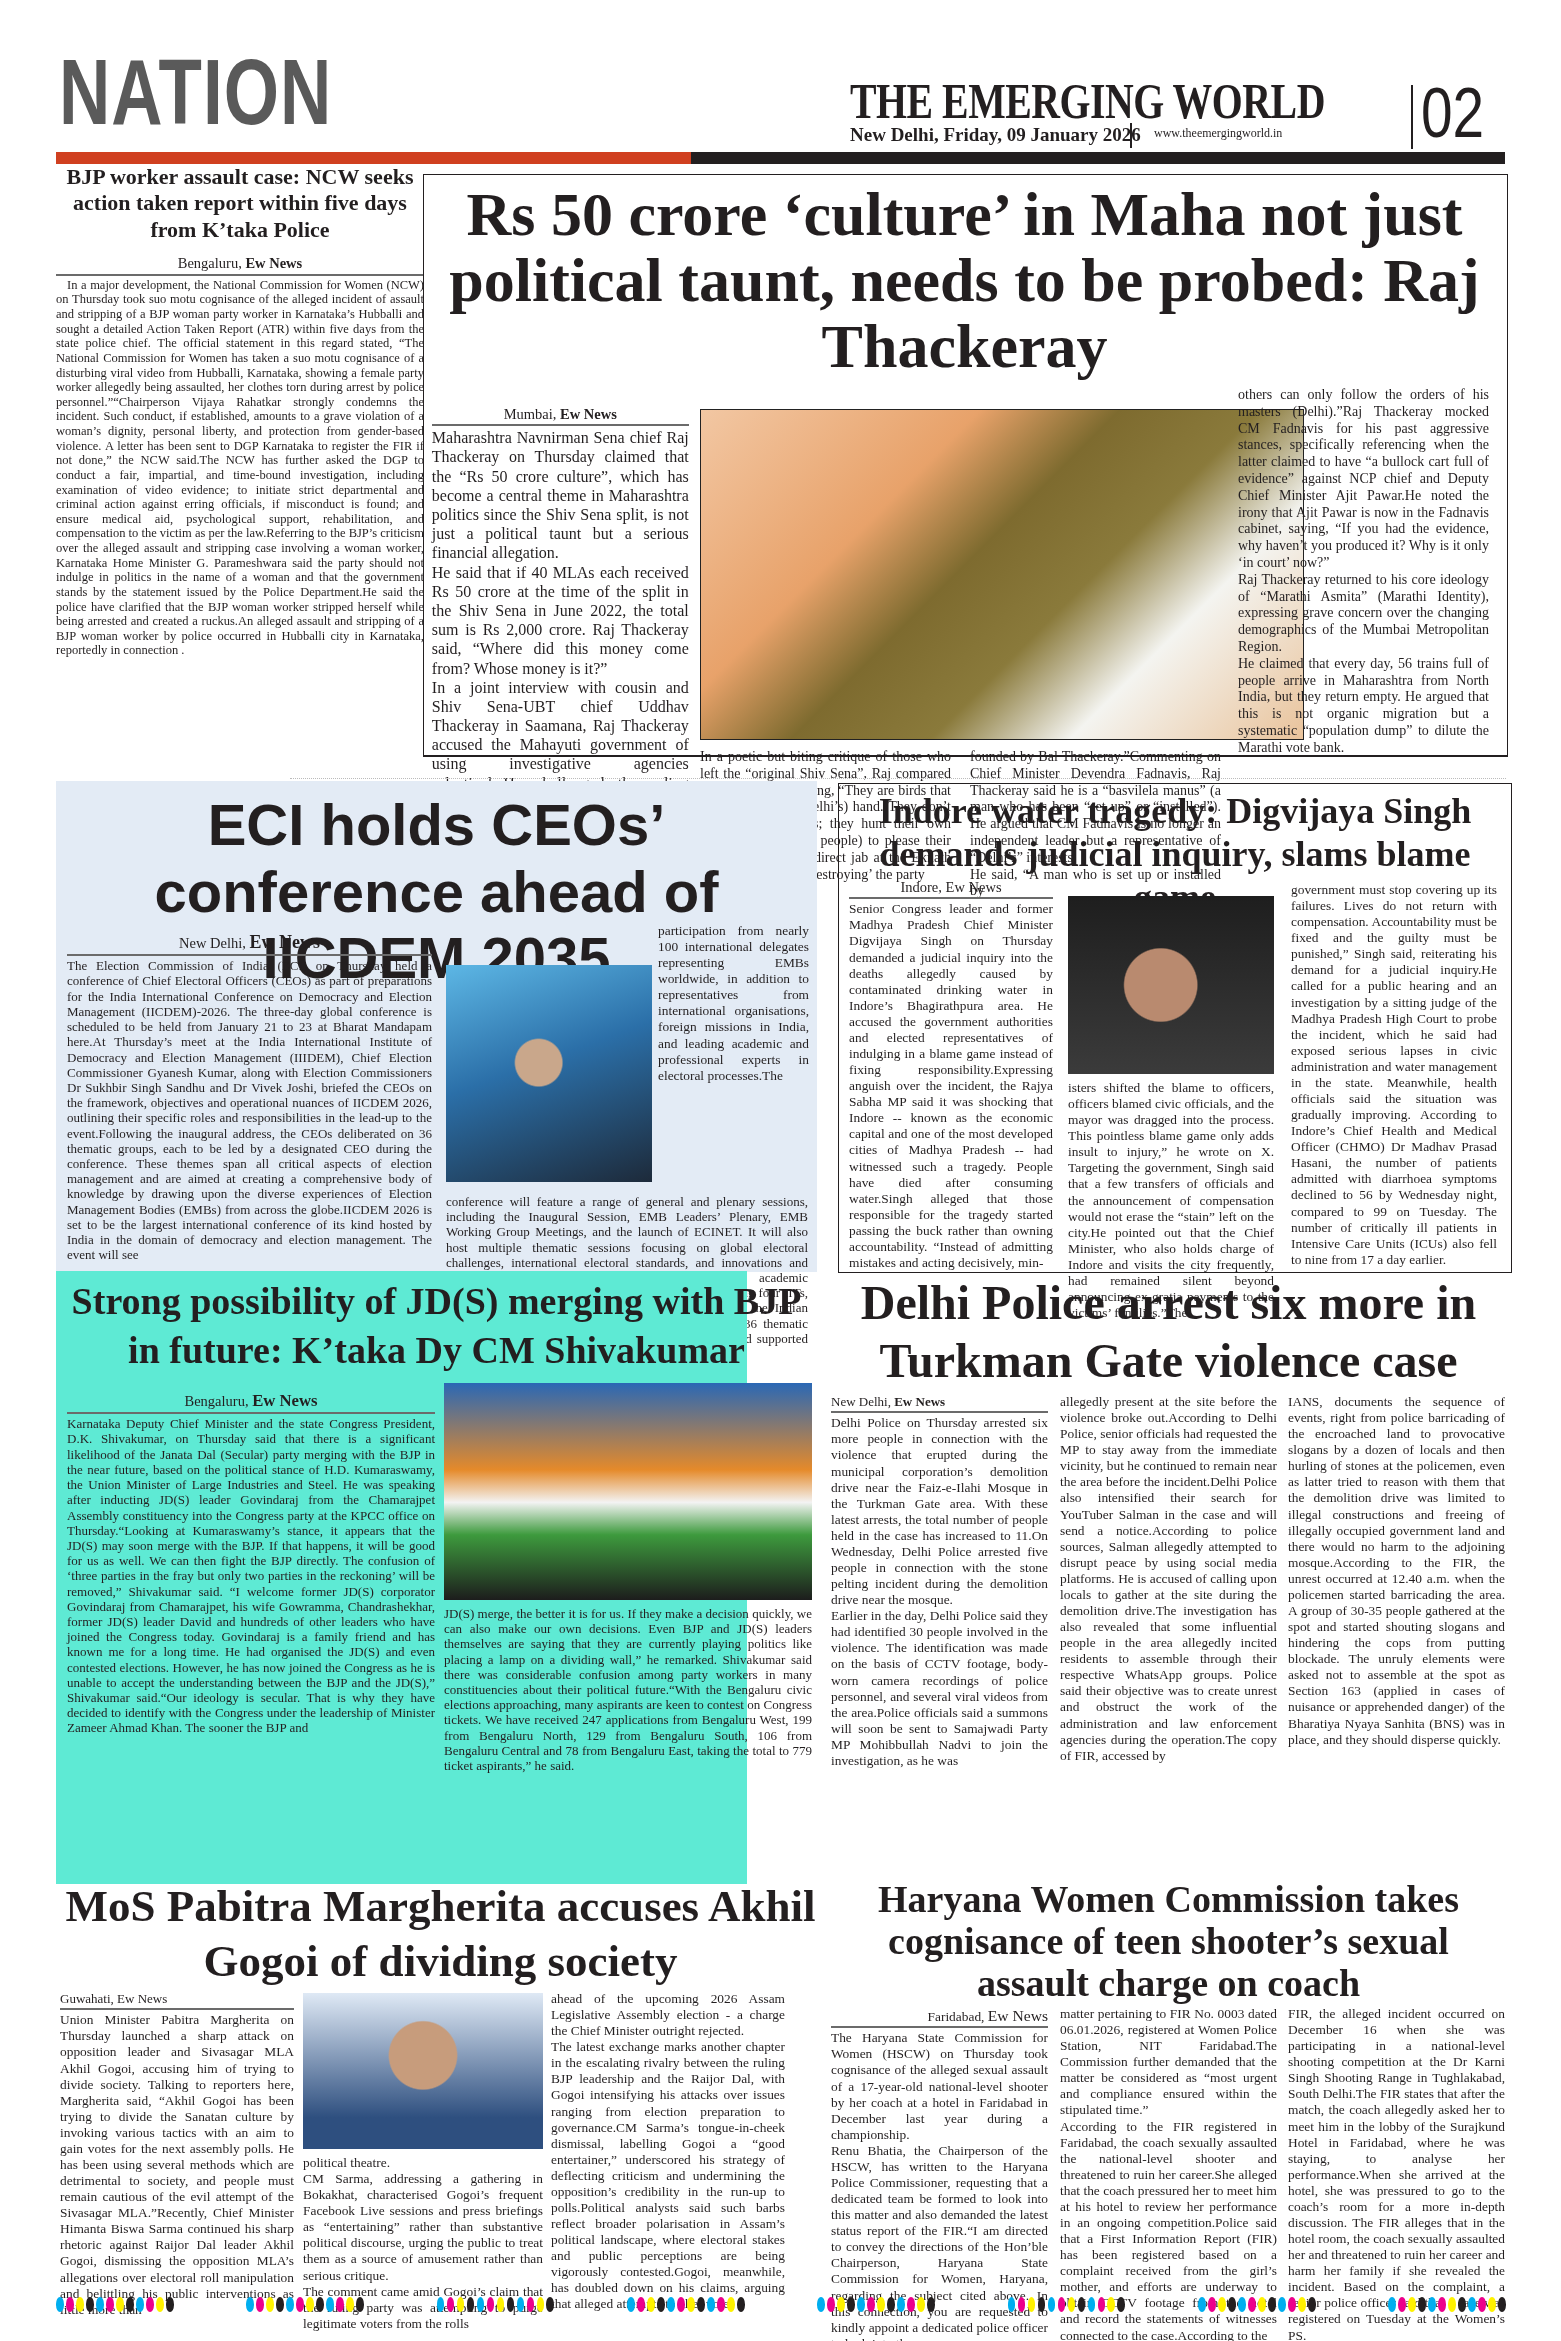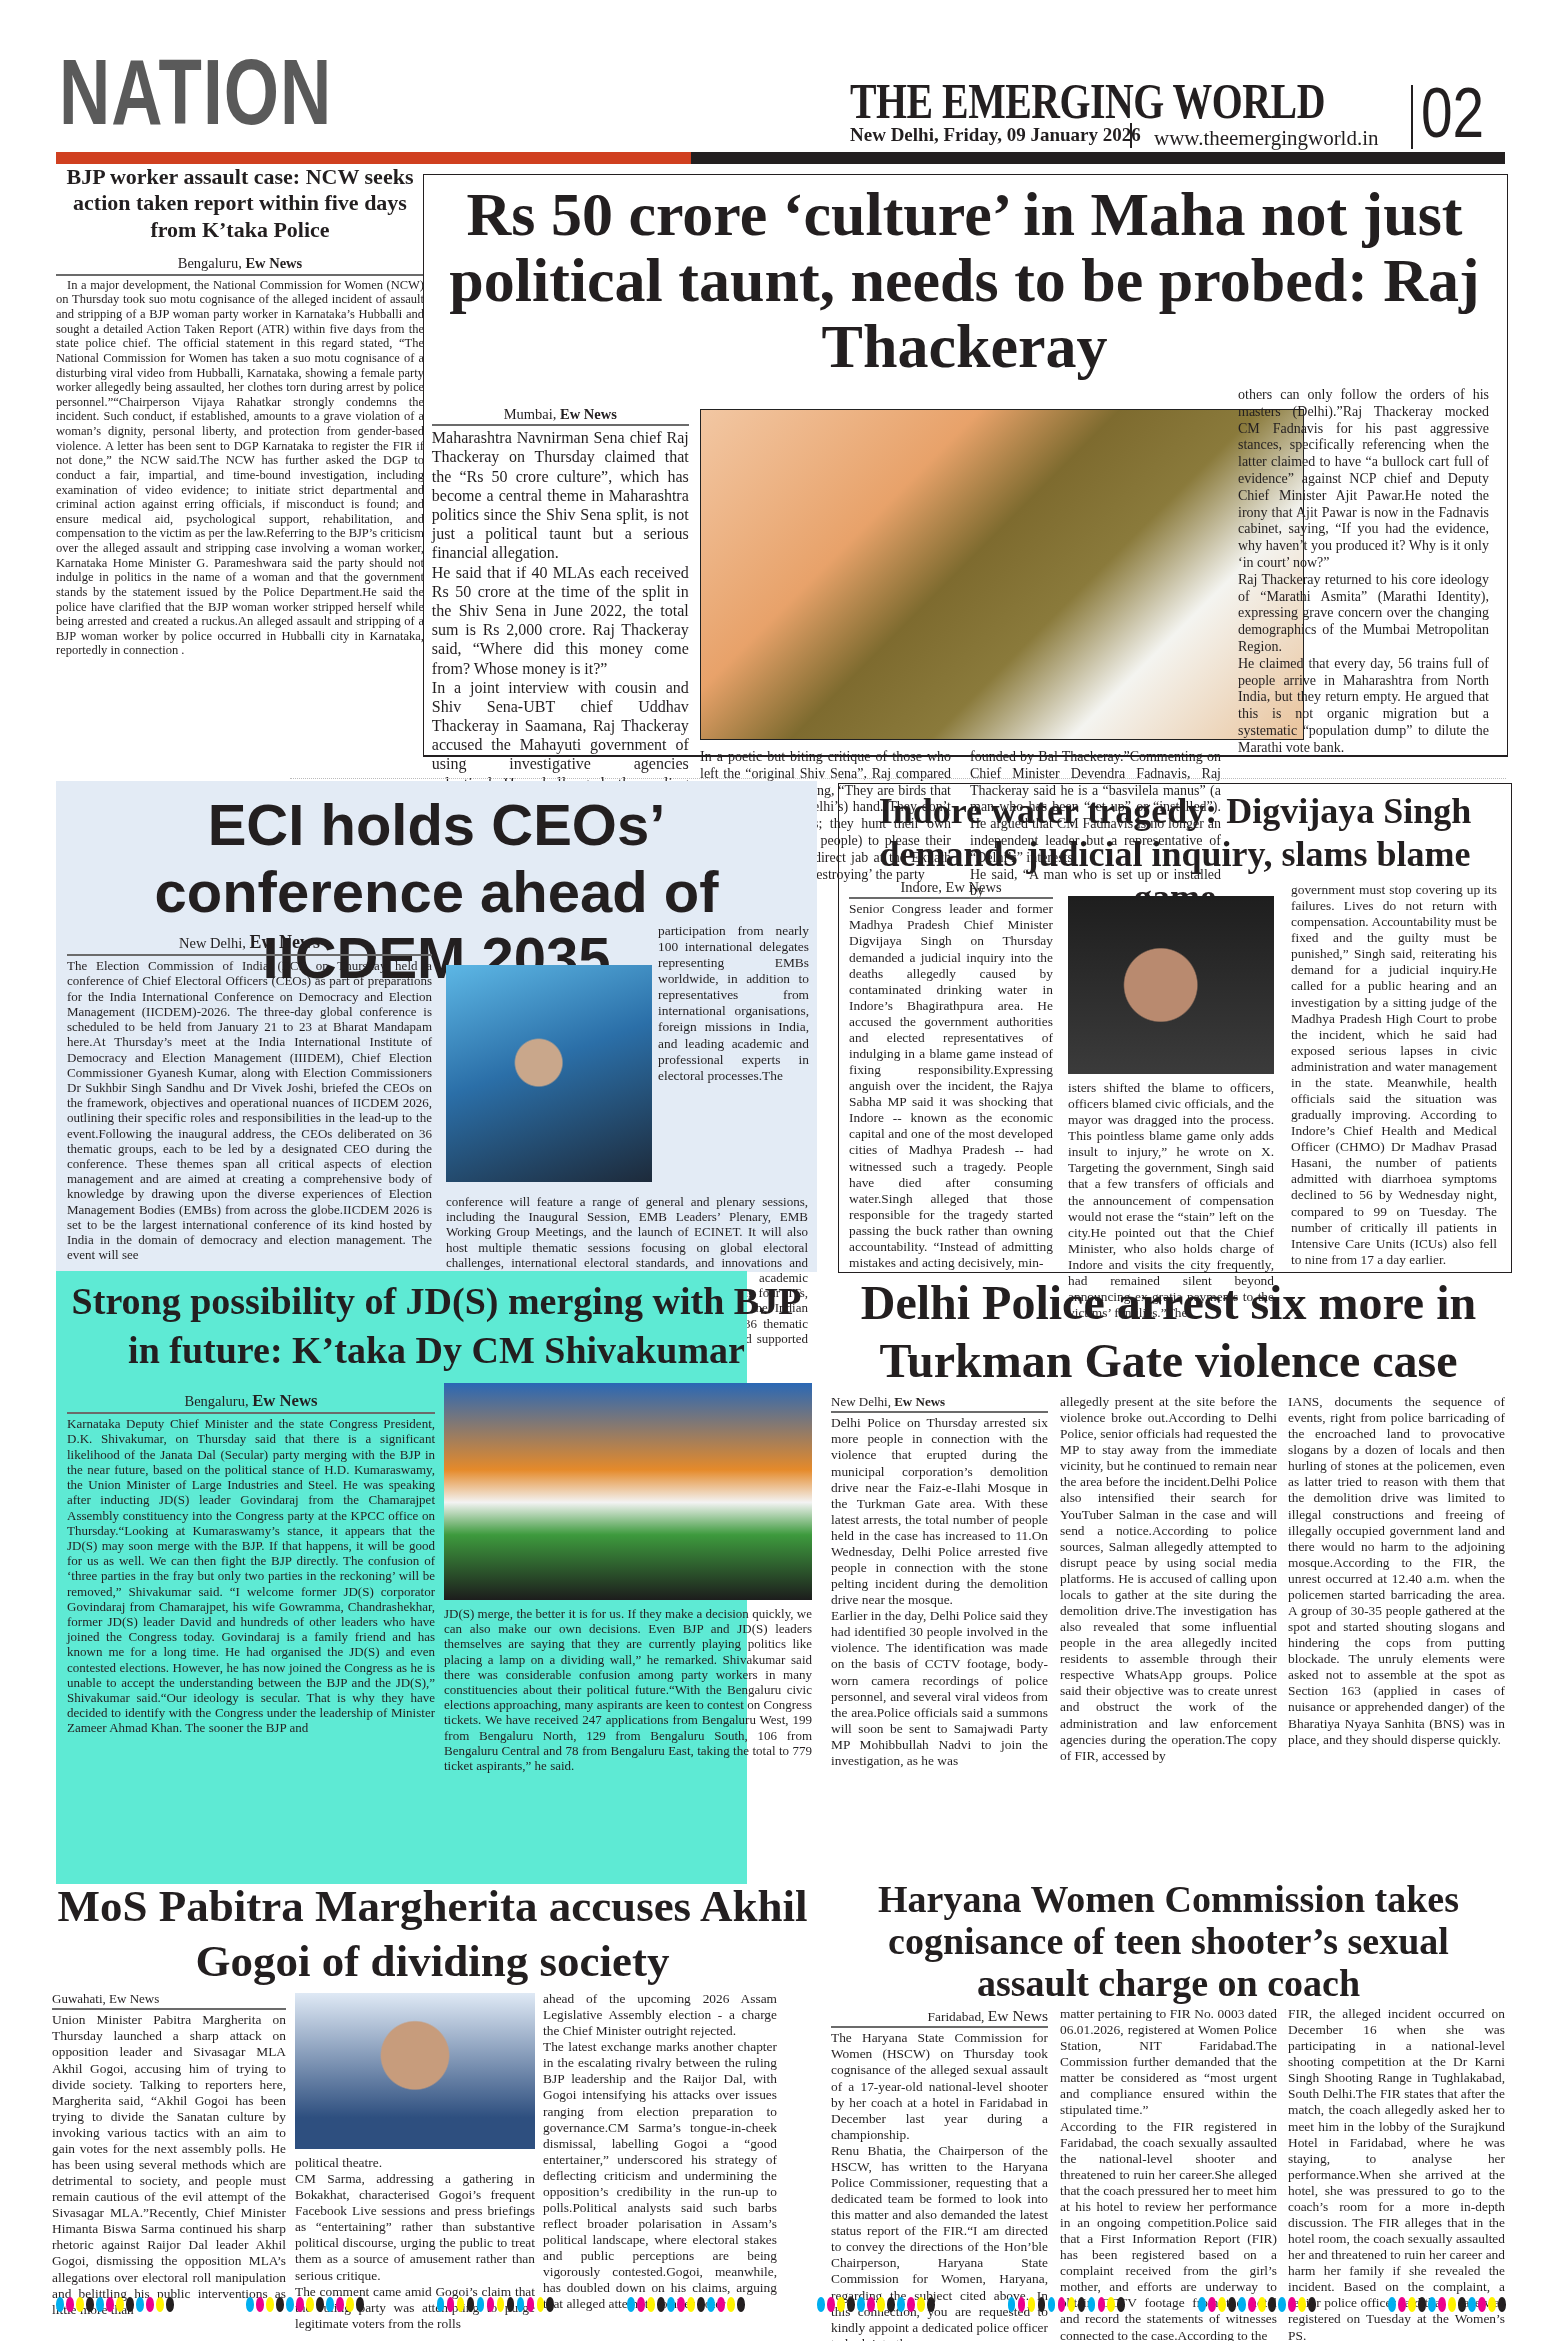--- a/index.html
+++ b/index.html
@@ -2,21 +2,21 @@
 <html style="font-size:9px"><head>
 <meta charset="utf-8">
 <style>
   html, body { margin:0; padding:0; background:#fff; }
   body { width:1561px; height:2342px; position:relative; overflow:hidden; font-family:"Liberation Serif", serif; color:#231f20; }
   .abs { position:absolute; }
   .section-label { left:59px; top:39px; font-family:"Liberation Sans", sans-serif; font-size:71px; font-weight:bold; color:#5a5a5a; letter-spacing:1.1px; transform:scaleY(1.3); transform-origin:top left; }
   .masthead-title { left:850px; top:72px; font-family:"Liberation Serif", serif; font-weight:bold; font-size:51px; transform:scaleX(0.78); transform-origin:top left; white-space:nowrap; letter-spacing:-0.6px;}
   .masthead-date { left:850px; top:124px; font-size:19px; font-weight:bold; white-space:nowrap; }
   .masthead-divider { left:1130px; top:123px; width:1.7px; height:25px; background:#231f20; }
-  .masthead-url { left:1154px; top:126px; font-size:21px; white-space:nowrap; }
+  .masthead-url { left:1154px; top:126px; font-size:12px; white-space:nowrap; }
   .page-num-divider { left:1411px; top:85px; width:1.7px; height:64px; background:#231f20; }
   .page-num { left:1421px; top:72px; font-family:"Liberation Sans", sans-serif; font-size:71px; color:#231f20; transform:scaleX(0.8); transform-origin:top left; }
   .bar-red { left:56px; top:152px; width:636px; height:12.3px; background:#d04020; }
   .bar-black { left:691px; top:152px; width:814px; height:12.3px; background:#231f20; }
 
   .headline { font-weight:bold; text-align:center; line-height:1.12; }
   .body { font-size:13.7px; line-height:1.2; text-align:justify; hyphens:auto; }
   .byline { text-align:center; font-size:14.5px; border-bottom:2.8px solid #6b6b6b; padding-bottom:1.1px; margin-bottom:2.2px; }
   .byline b { font-weight:bold; }
   .photo { background:#555; overflow:hidden; }
@@ -129,21 +129,21 @@
       <span>New Delhi,</span>
       <b>Ew News</b>
     </div>
     <div class="body" style="font-size:13.4px;white-space:pre-line;">Delhi Police on Thursday arrested six more people in connection with the violence that erupted during the municipal corporation’s demolition drive near the Faiz-e-Ilahi Mosque in the Turkman Gate area. With these latest arrests, the total number of people held in the case has increased to 11.On Wednesday, Delhi Police arrested five people in connection with the stone pelting incident during the demolition drive near the mosque.
 Earlier in the day, Delhi Police said they had identified 30 people involved in the violence. The identification was made on the basis of CCTV footage, body-worn camera recordings of police personnel, and several viral videos from the area.Police officials said a summons will soon be sent to Samajwadi Party MP Mohibbullah Nadvi to join the investigation, as he was</div>
   </div>
   <div class="abs body" style="left:229px;top:120px;width:217px;font-size:13.4px;">allegedly present at the site before the violence broke out.According to Delhi Police, senior officials had requested the MP to stay away from the immediate vicinity, but he continued to remain near the area before the incident.Delhi Police also intensified their search for YouTuber Salman in the case and will send a notice.According to police sources, Salman allegedly attempted to disrupt peace by using social media platforms. He is accused of calling upon locals to gather at the site during the demolition drive.The investigation has also revealed that some influential people in the area allegedly incited residents to assemble through their respective WhatsApp groups. Police said their objective was to create unrest and obstruct the work of the administration and law enforcement agencies during the operation.The copy of FIR, accessed by</div>
   <div class="abs body" style="left:457px;top:120px;width:217px;font-size:13.4px;">IANS, documents the sequence of events, right from police barricading of the encroached land to provocative slogans by a dozen of locals and then hurling of stones at the policemen, even as latter tried to reason with them that the demolition drive was limited to illegal constructions and freeing of illegally occupied government land and there would no harm to the adjoining mosque.According to the FIR, the unrest occurred at 12.40 a.m. when the policemen started barricading the area. A group of 30-35 people gathered at the spot and started shouting slogans and hindering the cops from putting blockade. The unruly elements were asked not to assemble at the spot as Section 163 (applied in cases of nuisance or apprehended danger) of the Bharatiya Nyaya Sanhita (BNS) was in place, and they should disperse quickly.</div>
 </div>
 
-<div class="abs" style="left:52px;top:1879px;width:761px;height:401px;">
+<div class="abs" style="left:60px;top:1879px;width:761px;height:401px;">
   <div class="headline" style="position:absolute;left:0;top:0;width:761px;font-size:45px;line-height:1.22;">MoS Pabitra Margherita accuses Akhil Gogoi of dividing society</div>
   <div class="abs" style="left:0;top:112px;width:234px;">
     <div class="byline" style="text-align:left;font-size:13px;">
       <span>Guwahati,</span>
       <span>Ew News</span>
     </div>
     <div class="body" style="font-size:13.4px;">Union Minister Pabitra Margherita on Thursday launched a sharp attack on opposition leader and Sivasagar MLA Akhil Gogoi, accusing him of trying to divide society. Talking to reporters here, Margherita said, “Akhil Gogoi has been trying to divide the Sanatan culture by invoking various tactics with an aim to gain votes for the next assembly polls. He has been using several methods which are detrimental to society, and people must remain cautious of the evil attempt of the Sivasagar MLA.”Recently, Chief Minister Himanta Biswa Sarma continued his sharp rhetoric against Raijor Dal leader Akhil Gogoi, dismissing the opposition MLA’s allegations over electoral roll manipulation and belittling his public interventions as little more than</div>
   </div>
   <div class="abs photo photo-pabitra" style="left:243px;top:114px;width:240px;height:156px;"></div>
   <div class="abs body" style="left:243px;top:276px;width:240px;font-size:13.4px;white-space:pre-line;">political theatre.

